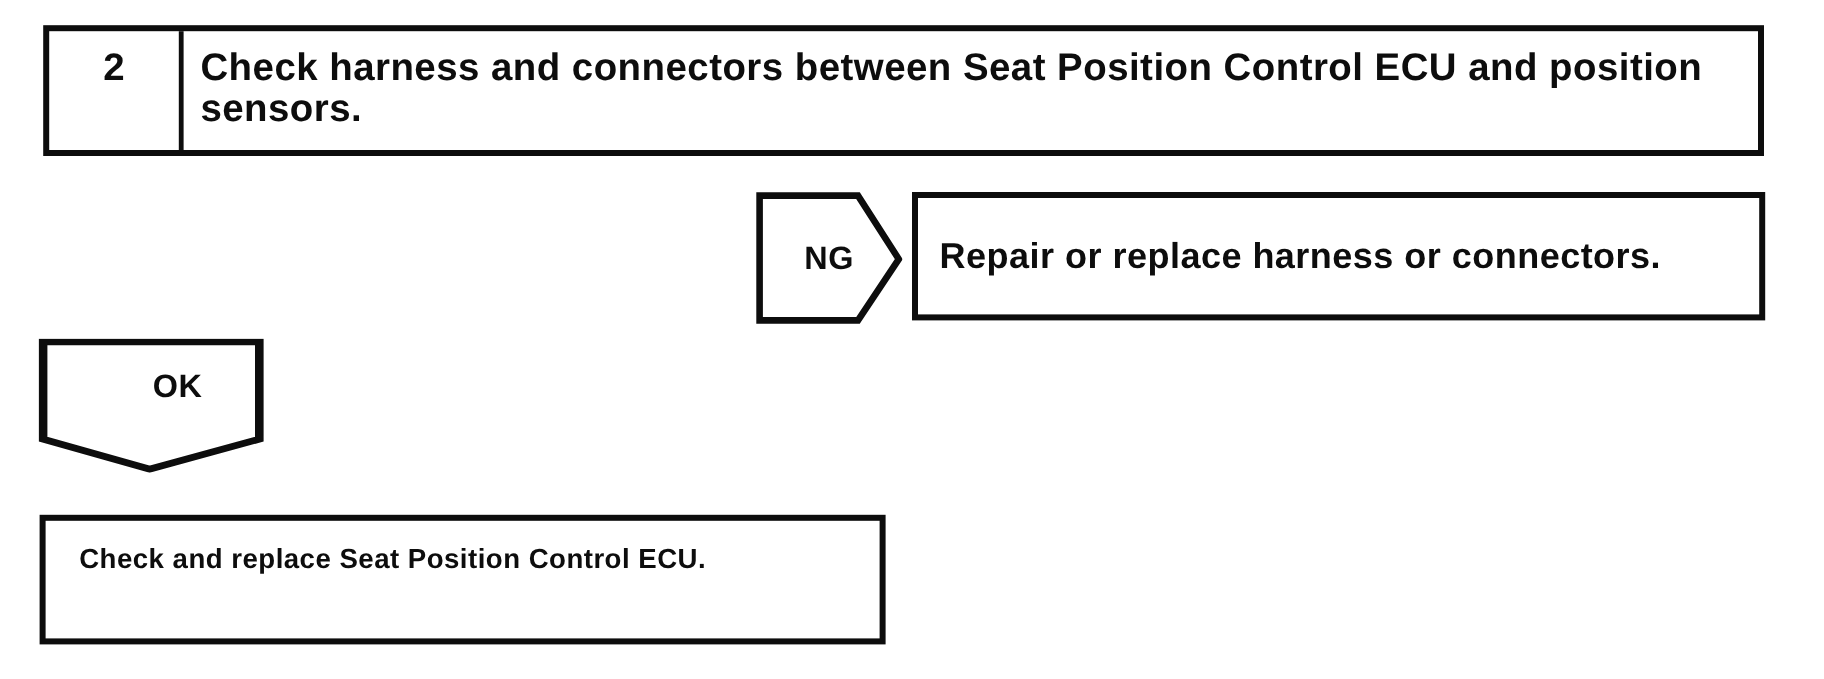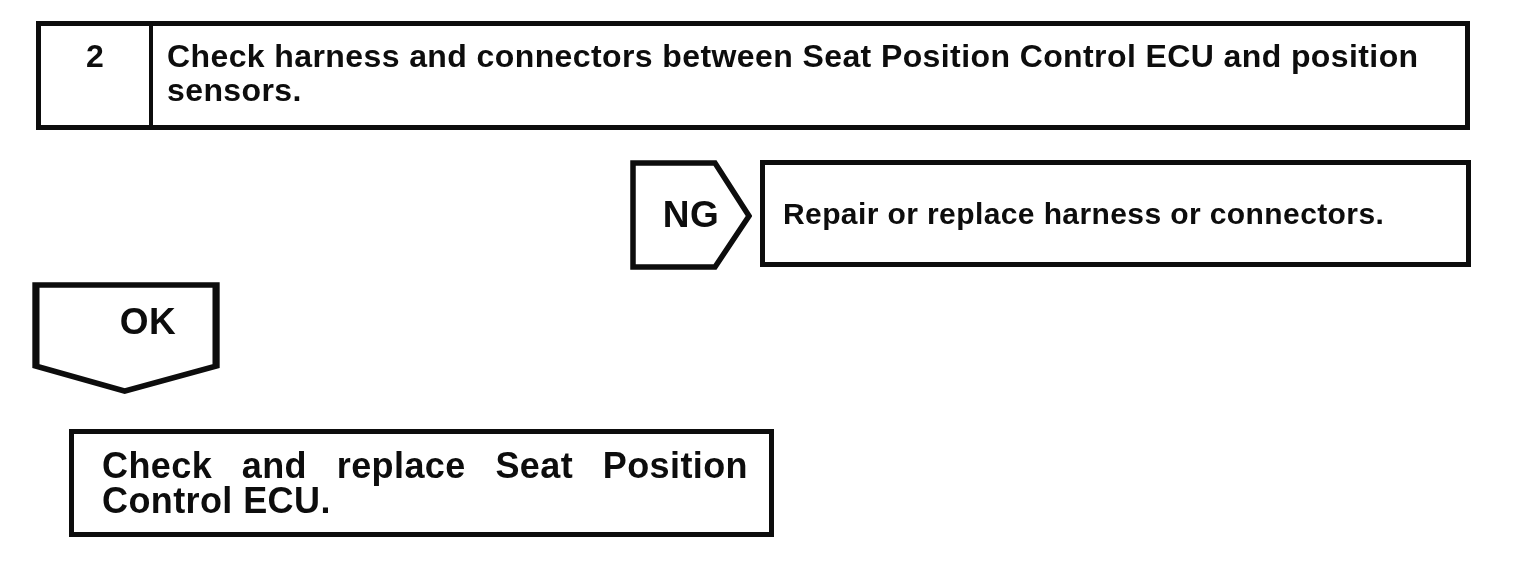--- a/index.html
+++ b/index.html
@@ -57,21 +57,21 @@
     justify-content:center;
   }
   .shape svg{
     position:absolute;
     inset:0;
     width:100%;
     height:100%;
   }
   .shape .lbl{
     position:relative;
-    font-size:37px;
+    font-size:27px;
     letter-spacing:0.5px;
   }
   .ng-shape{
     left:630px; top:160px;
     width:122px; height:110px;
   }
   .ok-shape{
     left:32px; top:282px;
     width:144px; height:112px;padding-left:44px;
   }
@@ -103,26 +103,25 @@
   }
 
   
   .ok-box{
     position:absolute;
     left:33px; top:429px;
     width:705px; height:108px;
     border:5px solid var(--ink);
     box-sizing:border-box;
     padding:14px 21px 0 28px;
-    font-size:36px;
+    font-size:23px;
     line-height:35px;
     letter-spacing:0.4px;
     text-align:justify;
     background:var(--paper);
-    margin-left:36px;
   }
 </style>
 </head>
 <body>
 
 <div class="canvas">
 
   <div class="step-box">
     <div class="step-num">
       <span>2</span>

